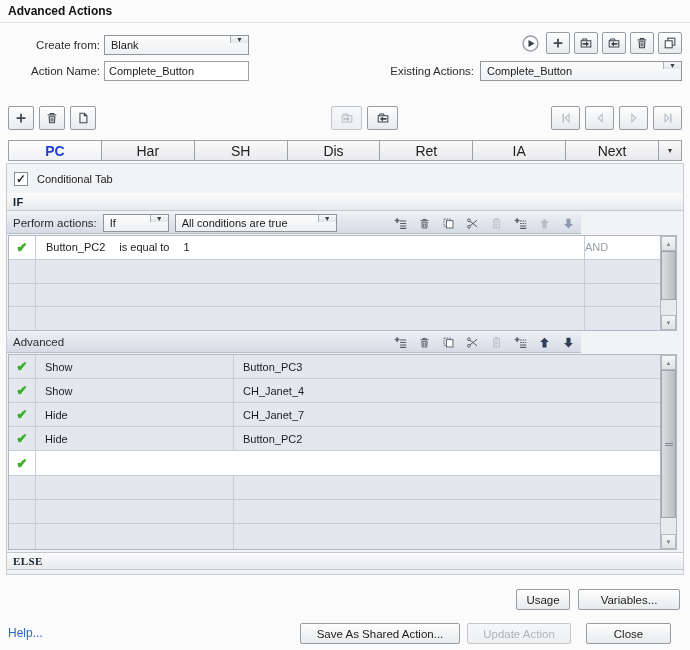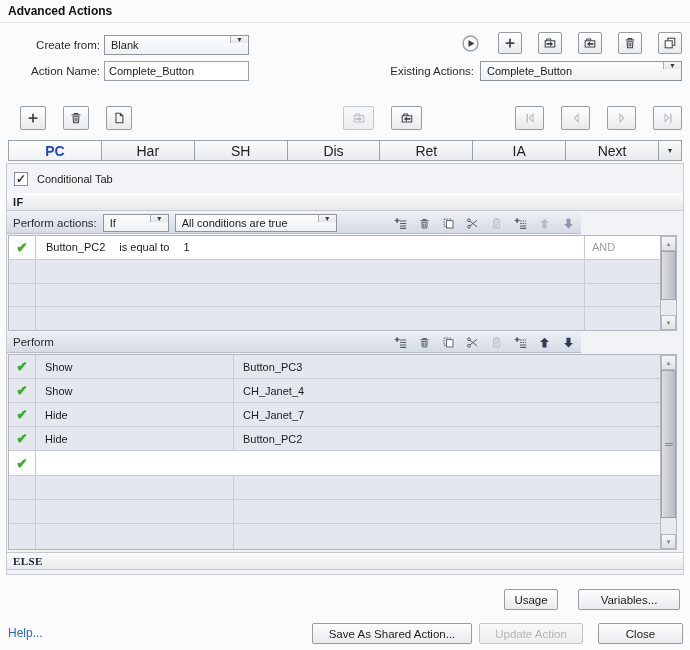--- a/index.html
+++ b/index.html
@@ -31,21 +31,21 @@
     width:18px; border-left:1px solid #aab0b7; display:flex; align-items:center; justify-content:center;
     font-size:7px; color:#3a3f45; background:linear-gradient(#f6f7f8,#e4e6e9);
   }
   .dd-sm { height:18px; }
   .dd-sm .dd-text { line-height:16px; }
 
   
   .btn {
     display:inline-flex; align-items:center; justify-content:center;
     border:1px solid #969ca4; border-radius:2px; background:linear-gradient(#fefefe,#e8eaec);
-    font-family:"Liberation Sans", sans-serif; font-size:11.5px; color:#1c1c1c; cursor:default;margin-left:12px;
+    font-family:"Liberation Sans", sans-serif; font-size:11.5px; color:#1c1c1c; cursor:default;
   }
   .btn.disabled { color:#b0b4b9; border-color:#c3c7cc; background:linear-gradient(#f7f8f9,#eceeef); }
   .icon-btn { width:24px; height:22px; padding:0; }
   .ic { width:14px; height:14px; display:block; }
   .ic-dark { color:#41464d; }
   .ic-gray { color:#b9bec6; }
   .ic-mid  { color:#555b63; }
   .noborder { border:none; background:none; }
 
   
@@ -90,21 +90,21 @@
   
   .grid { left:8px; width:669px; background:#e4e8ee; border:1px solid #b3b8c0; display:flex; }
   .grid-body { flex:1; display:flex; flex-direction:column; }
   .g-row { display:flex; border-bottom:1px solid #c8ccd3; background:#e4e8ee; }
   .g-row.white { background:#fff; }
   .g-cell { display:flex; align-items:center; }
   .c-check { width:27px; justify-content:center; border-right:1px solid #c8ccd3; }
   .c-main  { flex:1; padding-left:10px; gap:14px; }
   .c-act   { width:198px; padding-left:9px; border-right:1px solid #c8ccd3; }
   .c-tgt   { flex:1; padding-left:9px; }
-  .c-and   { width:76px; border-left:1px solid #c8ccd3; padding-left:7px; color:#9aa0a8; }
+  .c-and   { width:76px; border-left:1px solid #c8ccd3; color:#9aa0a8; }
   .check-mark { color:#3fae2a; font-size:13px; font-weight:bold; text-shadow:0 0 0 #3fae2a; }
 
   
   .vscroll { width:16px; border-left:1px solid #b3b8c0; background:#e8eaed;
              display:flex; flex-direction:column; }
   .sb-btn { height:15px; background:linear-gradient(#f5f6f7,#dfe1e4); border:1px solid #b6bac0;
             display:flex; align-items:center; justify-content:center; font-size:6px; color:#7c8187; }
   .sb-track { flex:1; position:relative; }
   .sb-thumb { position:absolute; left:0; width:100%;
               background:linear-gradient(90deg,#dcdee1,#b9bcc1); border:1px solid #9fa3a9;
@@ -417,21 +417,21 @@
   <div class="vscroll">
     <div class="sb-btn">▲</div>
     <div class="sb-track">
         <div class="sb-thumb" style="top:0;height:49px;"></div>
       </div>
     <div class="sb-btn">▼</div>
   </div>
 </div>
 
 <div class="abs row-toolbar" style="top:332px;">
-  <span class="lbl" style="line-height:18px;">Perform</span>
+  <span class="lbl" style="line-height:18px;">Advanced</span>
   <div class="rt-icons">
     <svg class="ic ic-mid">
         <use href="#sym-addrow"></use>
       </svg>
     <svg class="ic ic-mid">
         <use href="#sym-trash"></use>
       </svg>
     <svg class="ic ic-mid">
         <use href="#sym-copy"></use>
       </svg>

